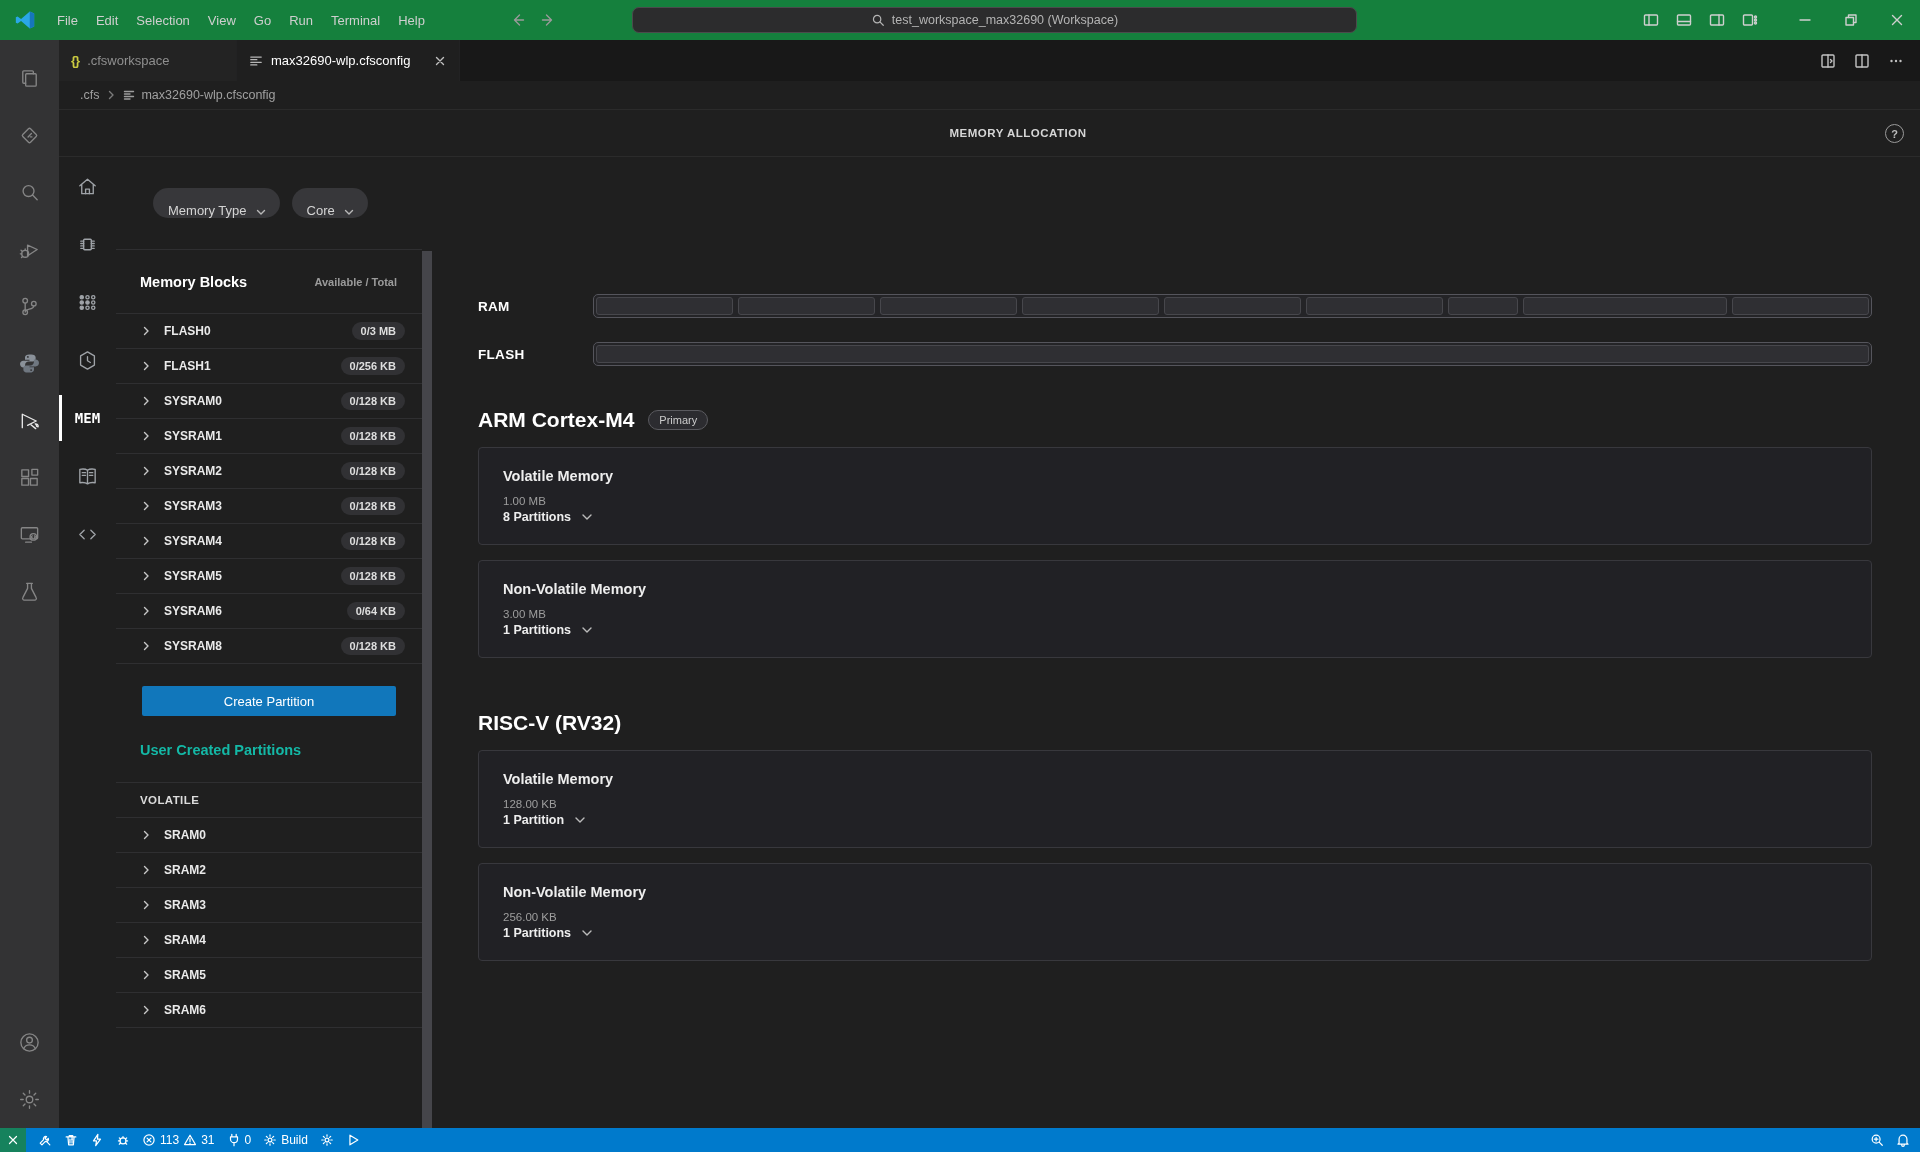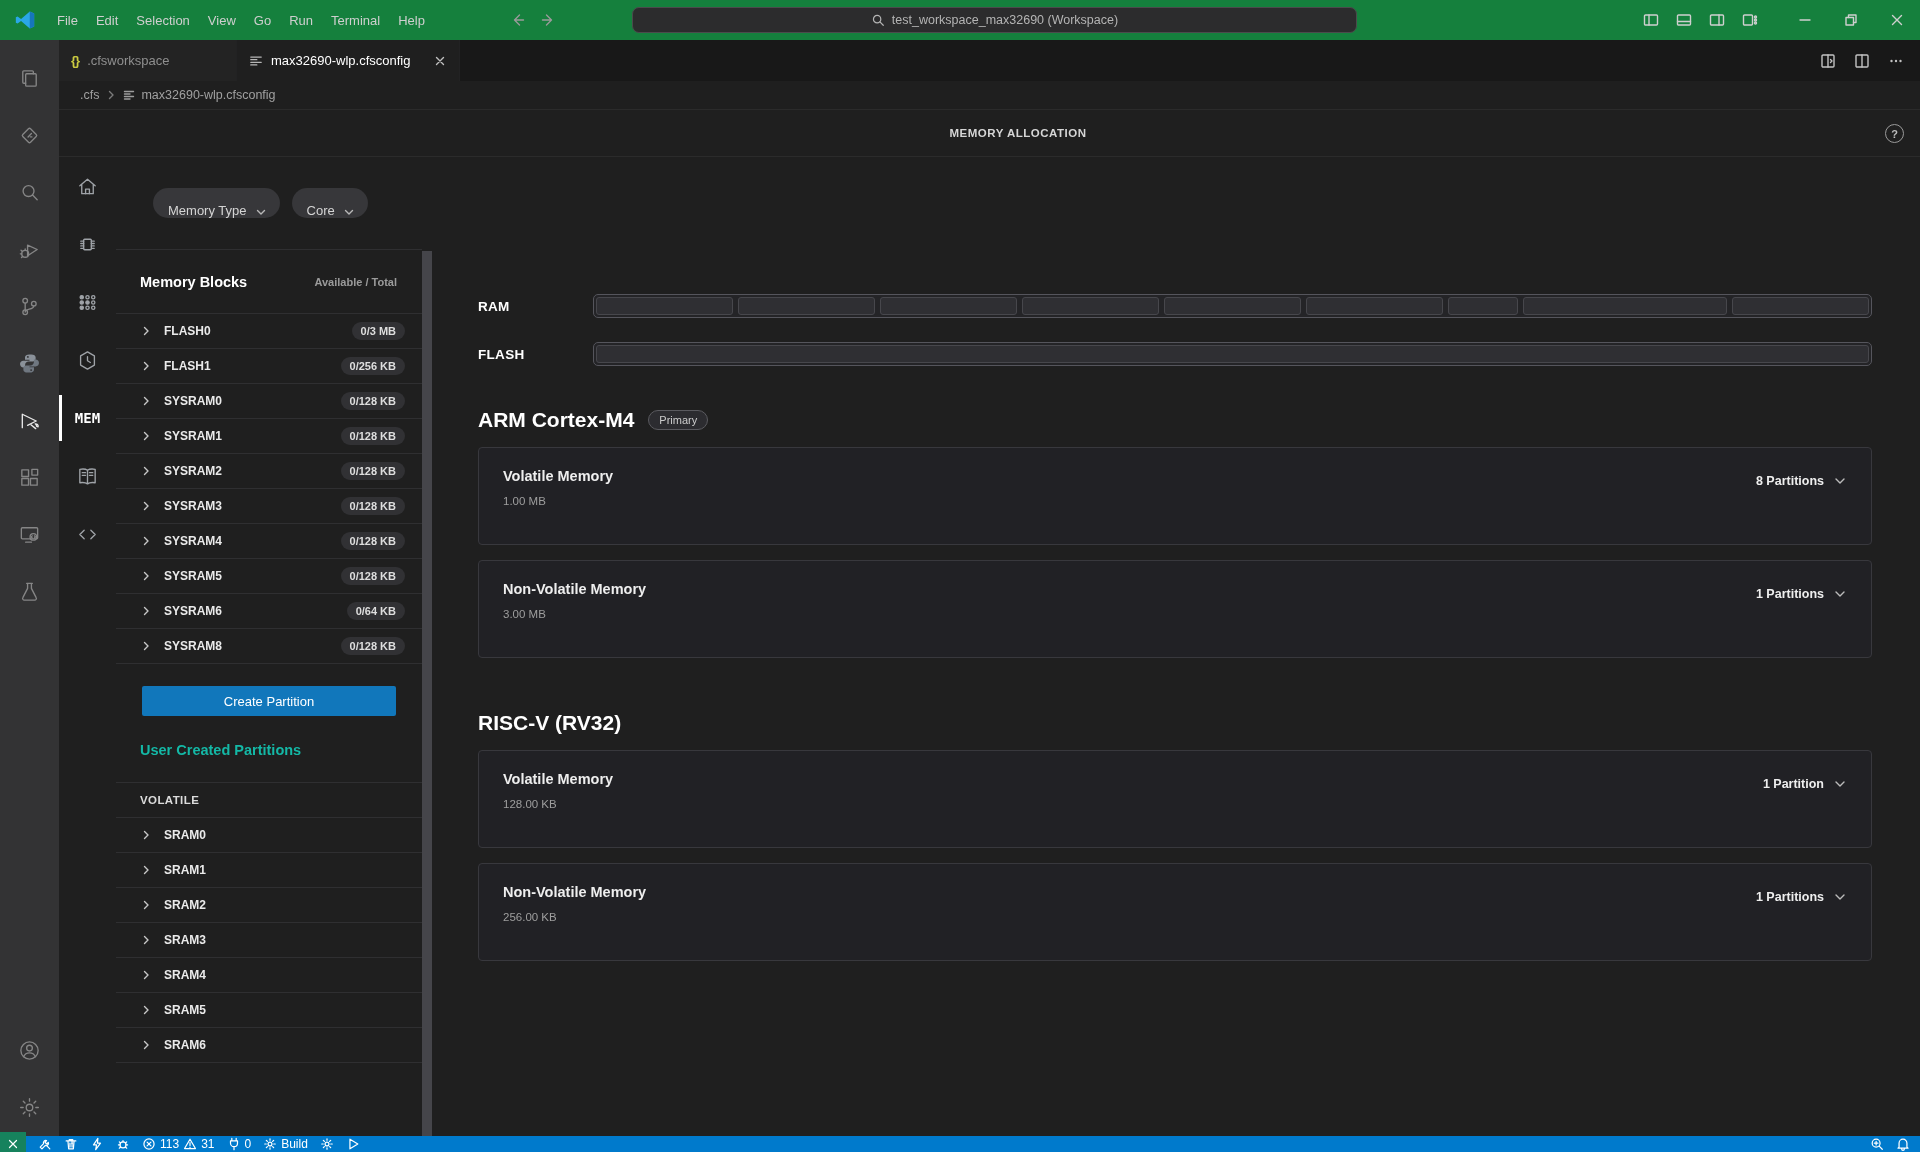--- a/index.html
+++ b/index.html
@@ -87,29 +87,29 @@
   
   .main-content { flex:1; min-width:0; padding:0 48px 0 46px; overflow:hidden; }
   .bars-block { margin-top:137px; }
   .bar-row { display:flex; align-items:center; margin-bottom:24px; }
   .bar-label { width:115px; flex:0 0 auto; color:#ffffff; font-size:13.5px; font-weight:bold; letter-spacing:.3px; }
   .bar-track { flex:1; height:24px; border:1px solid #55555c; border-radius:5px; background:#242427; padding:2px; display:flex; gap:5px; }
   .bar-seg { background:#2f2f33; border:1px solid #47474c; border-radius:3px; flex-grow:1; }
   .core-head { display:flex; align-items:center; gap:14px; margin-top:42px; }
   .core-name { color:#ffffff; font-size:21px; font-weight:bold; }
   .primary-badge { font-size:11px; color:#cccccc; border:1px solid #5a5a5f; background:#2c2c30; border-radius:10px; padding:3px 10px; }
-  .card { border:1px solid #38383d; background:#212125; border-radius:4px; margin-top:15px; height:98px; padding:20px 24px; display:flex; justify-content:space-between; }
+  .card { border:1px solid #38383d; background:#212125; border-radius:4px; margin-top:15px; height:98px; padding:20px 24px; display:flex; justify-content:space-between;flex-direction:column; }
   .card-title { color:#eeeeee; font-size:14.5px; font-weight:bold; }
   .card-size { color:#9e9e9e; font-size:11.5px; margin-top:11px; }
   .card-parts { display:flex; align-items:flex-end; gap:9px; color:#eeeeee; font-size:12.5px; font-weight:bold; height:18px; margin-top:2px; }
   .card-parts .ic { color:#bbbbbb; }
   .riscv-gap { margin-top:53px; }
 
   
-  .statusbar { height:16px; background:#007acc; color:#ffffff; display:flex; align-items:center; font-size:12px; flex:0 0 auto; }
+  .statusbar { height:24px; background:#007acc; color:#ffffff; display:flex; align-items:center; font-size:12px; flex:0 0 auto; }
   .sb-remote { width:26px; height:24px; background:#16825d; display:flex; align-items:center; justify-content:center; flex:0 0 auto; }
   .sb-item { display:flex; align-items:center; gap:4px; padding:0 6px; height:24px; }
   .sb-left { display:flex; align-items:center; margin-left:6px; }
   .sb-right { margin-left:auto; display:flex; align-items:center; margin-right:4px; }
 </style>
 </head>
 <body>
 
 <div class="frame">
 
@@ -544,28 +544,20 @@
 
               <div class="mrow">
                 <span class="chev">
                   <svg class="ic i12" viewBox="0 0 12 12">
                     <path d="M4.5 2.5L8 6l-3.5 3.5"></path>
                   </svg>
                 </span>
                 <span class="mname">SRAM0</span>
               </div>
 
-              <div class="mrow">
-                <span class="chev">
-                  <svg class="ic i12" viewBox="0 0 12 12">
-                    <path d="M4.5 2.5L8 6l-3.5 3.5"></path>
-                  </svg>
-                </span>
-                <span class="mname">SRAM1</span>
-              </div>
 
               <div class="mrow">
                 <span class="chev">
                   <svg class="ic i12" viewBox="0 0 12 12">
                     <path d="M4.5 2.5L8 6l-3.5 3.5"></path>
                   </svg>
                 </span>
                 <span class="mname">SRAM2</span>
               </div>
 

